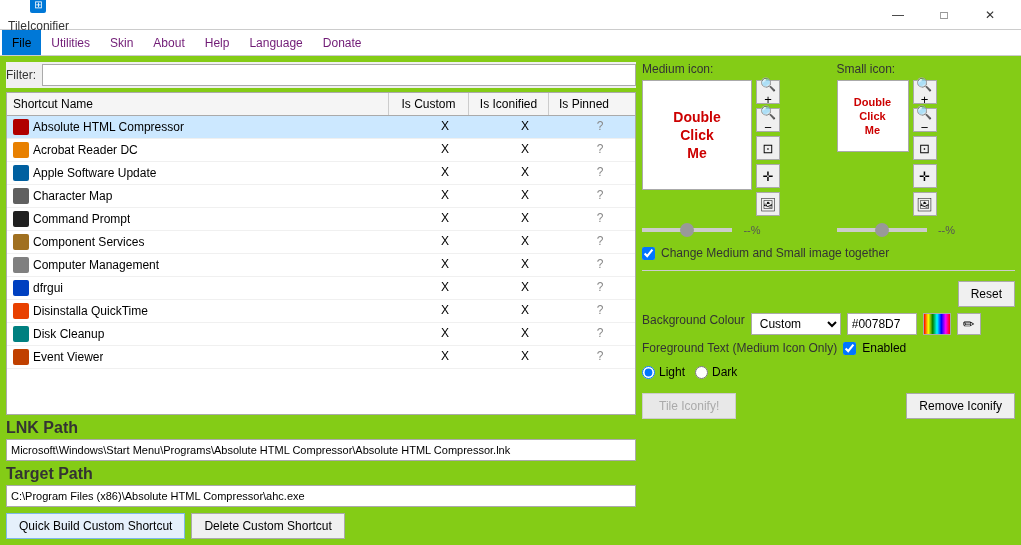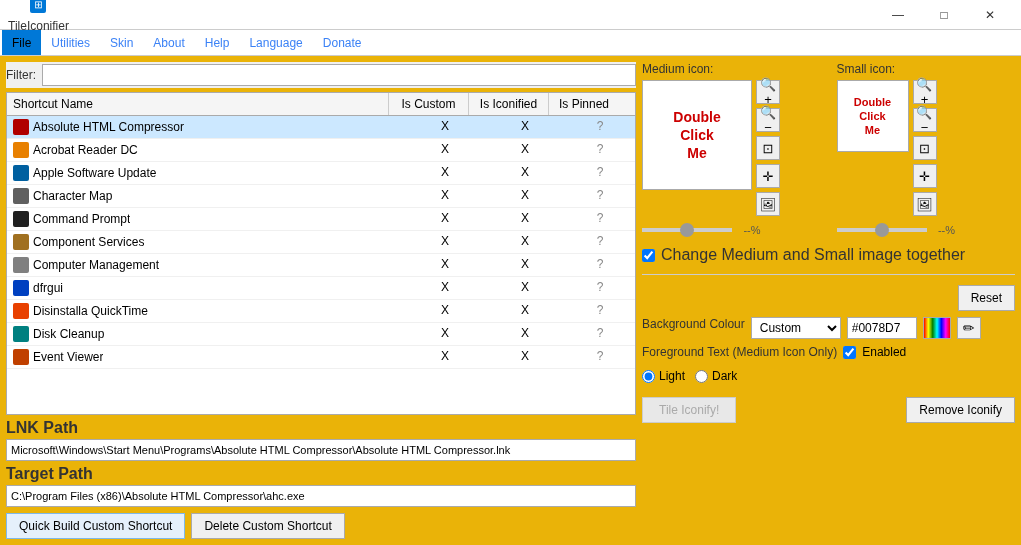--- a/index.html
+++ b/index.html
@@ -31,28 +31,28 @@
       border-bottom: 1px solid #ccc;
       display: flex;
       align-items: stretch;
       height: 26px;
       padding: 0 2px;
     }
     .menu-item {
       padding: 4px 10px;
       cursor: pointer;
       display: flex; align-items: center;
-      color: #3b82f6;
+      color: #701a75;
     }
     .menu-item.active { background: #0078d7; color: #000000; }
 
     .main-content {
       display: flex;
       height: calc(545px - 56px);
-      background: #eab308;
+      background: #84cc16;
       padding: 6px;
       gap: 6px;
     }
 
     .left-panel {
       display: flex;
       flex-direction: column;
       width: 630px;
       gap: 4px;
     }
@@ -187,21 +187,21 @@
       display: flex; align-items: center; justify-content: center;
       font-size: 13px;
     }
 
     .slider-row { display: flex; align-items: center; gap: 6px; margin-top: 4px; }
     .slider { width: 90px; -webkit-appearance: none; height: 4px; background: #ccc; }
     .slider::-webkit-slider-thumb { -webkit-appearance: none; width: 14px; height: 14px; background: #999; border-radius: 50%; cursor: pointer; }
     .slider-label { font-size: 11px; color: #555; width: 28px; text-align: center; }
 
     .checkbox-row { display: flex; align-items: center; gap: 6px; margin-top: 4px; }
-    .checkbox-label { font-size: 16px; color: #333; }
+    .checkbox-label { font-size: 12px; color: #333; }
 
     .separator { height: 1px; background: #ccc; margin: 4px 0; }
 
     .reset-row { display: flex; justify-content: flex-end; }
 
     .bg-colour-section { display: flex; flex-direction: row; gap: 6px; }
     .bg-colour-label { font-size: 12px; color: #333; font-weight: 400; }
     .bg-colour-row { display: flex; align-items: center; gap: 6px; }
     .colour-select {
       width: 90px; height: 22px;

